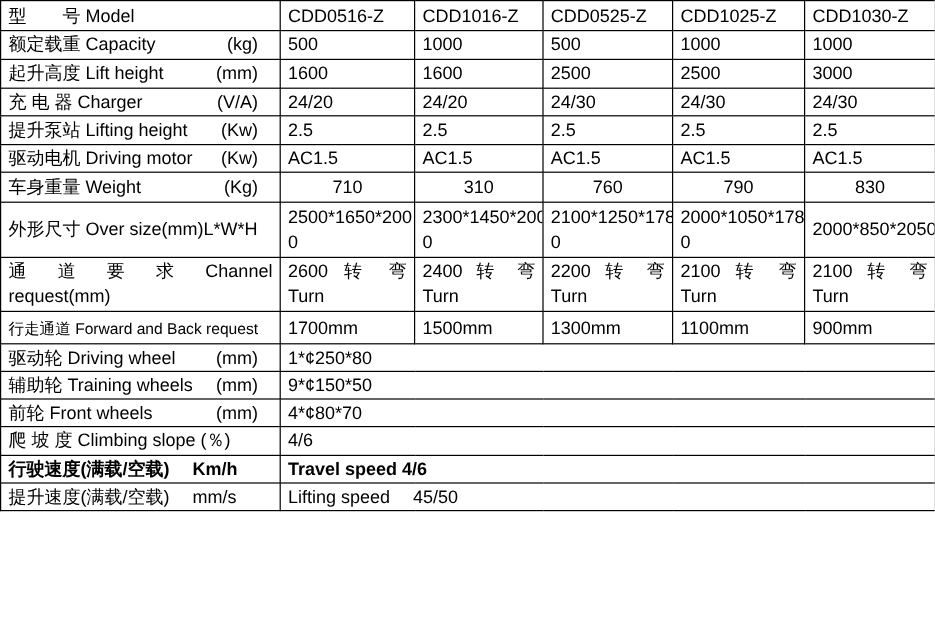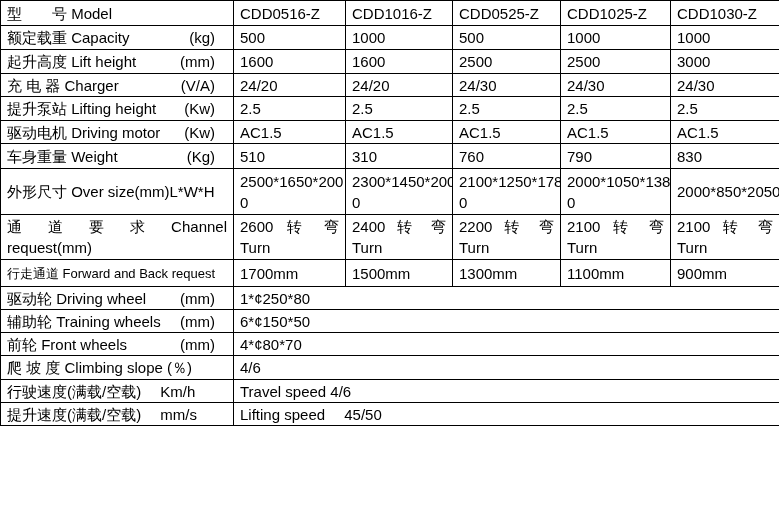--- a/index.html
+++ b/index.html
@@ -105,42 +105,42 @@
               <span>驱动电机 Driving motor</span>
               <span class="unit">(Kw)</span>
             </div>
           </td>
           <td class="val">AC1.5</td>
           <td class="val">AC1.5</td>
           <td class="val">AC1.5</td>
           <td class="val">AC1.5</td>
           <td class="val">AC1.5</td>
         </tr>
-        <tr style="height: 25px;">
+        <tr style="height: 25px; text-align: center;">
           <td class="lbl">
             <div class="lblwrap">
               <span>车身重量 Weight</span>
               <span class="unit">(Kg)</span>
             </div>
           </td>
-          <td class="val">510</td>
+          <td class="val">710</td>
           <td class="val">310</td>
           <td class="val">760</td>
           <td class="val">790</td>
           <td class="val">830</td>
         </tr>
         <tr style="height: 46px;">
           <td class="lbl top"><span>外形尺寸 Over size(mm)L*W*H</span></td>
           <td class="val top">2500*1650*200
 0</td>
           <td class="val top">2300*1450*200
 0</td>
           <td class="val top">2100*1250*178
 0</td>
-          <td class="val top">2000*1050*138
+          <td class="val top">2000*1050*178
 0</td>
           <td class="val top">2000*850*2050</td>
         </tr>
         <tr style="height: 45px;">
           <td class="lbl top">
             <div class="just">通 道 要 求 Channel</div>
             <div>request(mm)</div>
           </td>
           <td class="val top"><div class="just">2600 转 弯</div><div>Turn</div></td>
           <td class="val top"><div class="just">2400 转 弯</div><div>Turn</div></td>
@@ -165,36 +165,36 @@
           </td>
           <td class="val" colspan="5">1*¢250*80</td>
         </tr>
         <tr style="height: 23px;">
           <td class="lbl">
             <div class="lblwrap">
               <span>辅助轮 Training wheels</span>
               <span class="unit">(mm)</span>
             </div>
           </td>
-          <td class="val" colspan="5">6*¢150*50</td>
+          <td class="val" colspan="5">9*¢150*50</td>
         </tr>
         <tr style="height: 23px;">
           <td class="lbl">
             <div class="lblwrap">
               <span>前轮 Front wheels</span>
               <span class="unit">(mm)</span>
             </div>
           </td>
           <td class="val" colspan="5">4*¢80*70</td>
         </tr>
         <tr style="height: 24px;">
           <td class="lbl"><span>爬 坡 度 Climbing slope (％)</span></td>
           <td class="val" colspan="5">4/6</td>
         </tr>
-        <tr style="height: 23px;">
+        <tr style="height: 23px; font-weight: bold;">
           <td class="lbl"><span>行驶速度(满载/空载)　 Km/h</span></td>
           <td class="val" colspan="5">Travel speed 4/6</td>
         </tr>
         <tr style="height: 23px;">
           <td class="lbl"><span>提升速度(满载/空载)　 mm/s</span></td>
           <td class="val" colspan="5">Lifting speed　 45/50</td>
         </tr>
       </tbody>
   </table>
 </div>

